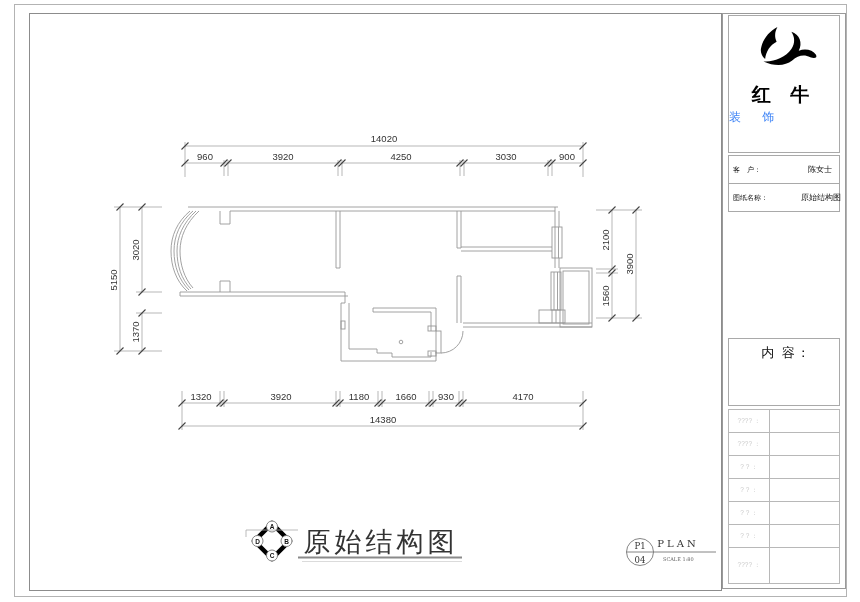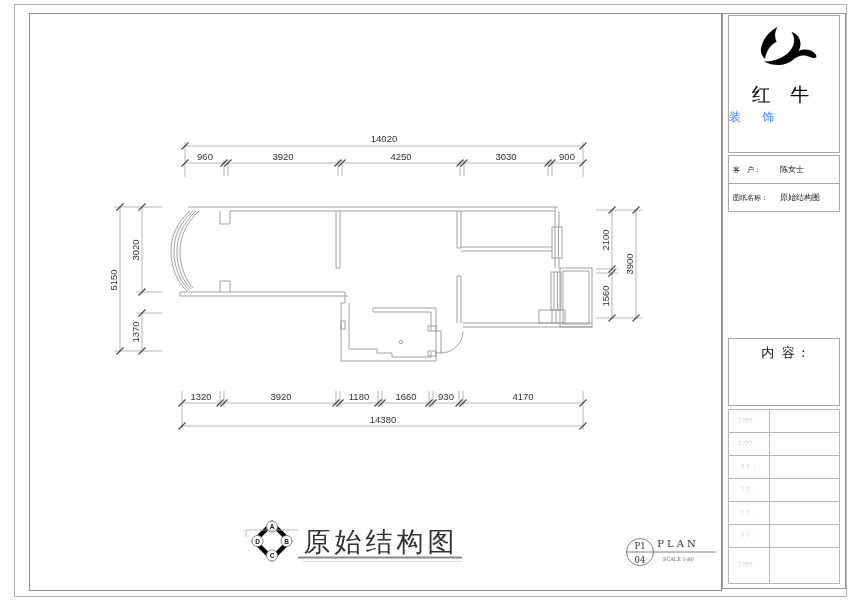--- a/index.html
+++ b/index.html
@@ -6,26 +6,26 @@
   .sheet{position:relative;width:860px;height:602px;background:#fff;overflow:hidden;
          font-family:"Liberation Sans","DejaVu Sans",sans-serif;}
   .outer-border{position:absolute;left:14px;top:4px;width:831px;height:591px;border:1px solid #b3b3b3;}
   .frame{position:absolute;left:29px;top:13px;width:691px;height:576px;border:1px solid #8c8c8c;}
   .plan-svg{position:absolute;left:0;top:0;}
   
   .panel{position:absolute;left:722px;top:13px;width:124px;height:576px;border:1px solid #9a9a9a;box-sizing:border-box;background:#fff;}
   .panel .sec{position:absolute;left:5px;width:112px;border:1px solid #a9a9a9;box-sizing:border-box;background:#fff;}
   .logo-sec{top:1px;height:138px;text-align:center;}
   .logo-sec svg{display:block;margin:6px auto 0;}
-  .brand1{font-size:19px;letter-spacing:7px;color:#000;font-weight:400;margin-top:-4px;white-space:nowrap;}
+  .brand1{font-size:19px;letter-spacing:7px;color:#000;font-weight:700;margin-top:-4px;white-space:nowrap;}
   .brand2{font-size:12px;letter-spacing:9px;color:#3b82f6;text-align:left;padding-right:8px;margin-top:1px;white-space:nowrap;}
   .info-rows{position:absolute;left:5px;top:142px;width:112px;}
   .irow{display:flex;align-items:center;height:29px;border:1px solid #a9a9a9;box-sizing:border-box;margin-top:-1px;background:#fff;}
   .irow .lab{width:42px;font-size:7px;color:#111;padding-left:4px;white-space:nowrap;}
-  .irow .val{flex:1;font-size:8px;color:#111;padding-left:5px;white-space:nowrap;}
+  .irow .val{flex:1;font-size:8px;color:#111;padding-left:5px;white-space:nowrap;margin-left:28px;}
   .stmt{top:234px;height:87px;padding:3px 2px 0 3px;}
   .stmt-head{font-size:8.5px;font-weight:600;color:#111;margin-bottom:3px;}
   .stmt-line{font-size:6.8px;line-height:10.2px;color:#222;white-space:nowrap;}
   .stmt-line.cont{padding-left:7px;}
   .content-sec{top:324px;height:68px;}
   .content-head{font-size:13px;letter-spacing:2px;color:#111;padding:5px 0 0 5px;font-weight:500;text-align:center;}
   .ph-rows{position:absolute;left:5px;top:396px;width:112px;}
   .phrow{display:flex;align-items:center;height:24px;border:1px solid #b8b8b8;box-sizing:border-box;margin-top:-1px;background:#fff;}
   .phrow.tall{height:37px;}
   .phrow .plab{width:40px;border-right:1px solid #b8b8b8;align-self:stretch;display:flex;align-items:center;justify-content:center;

